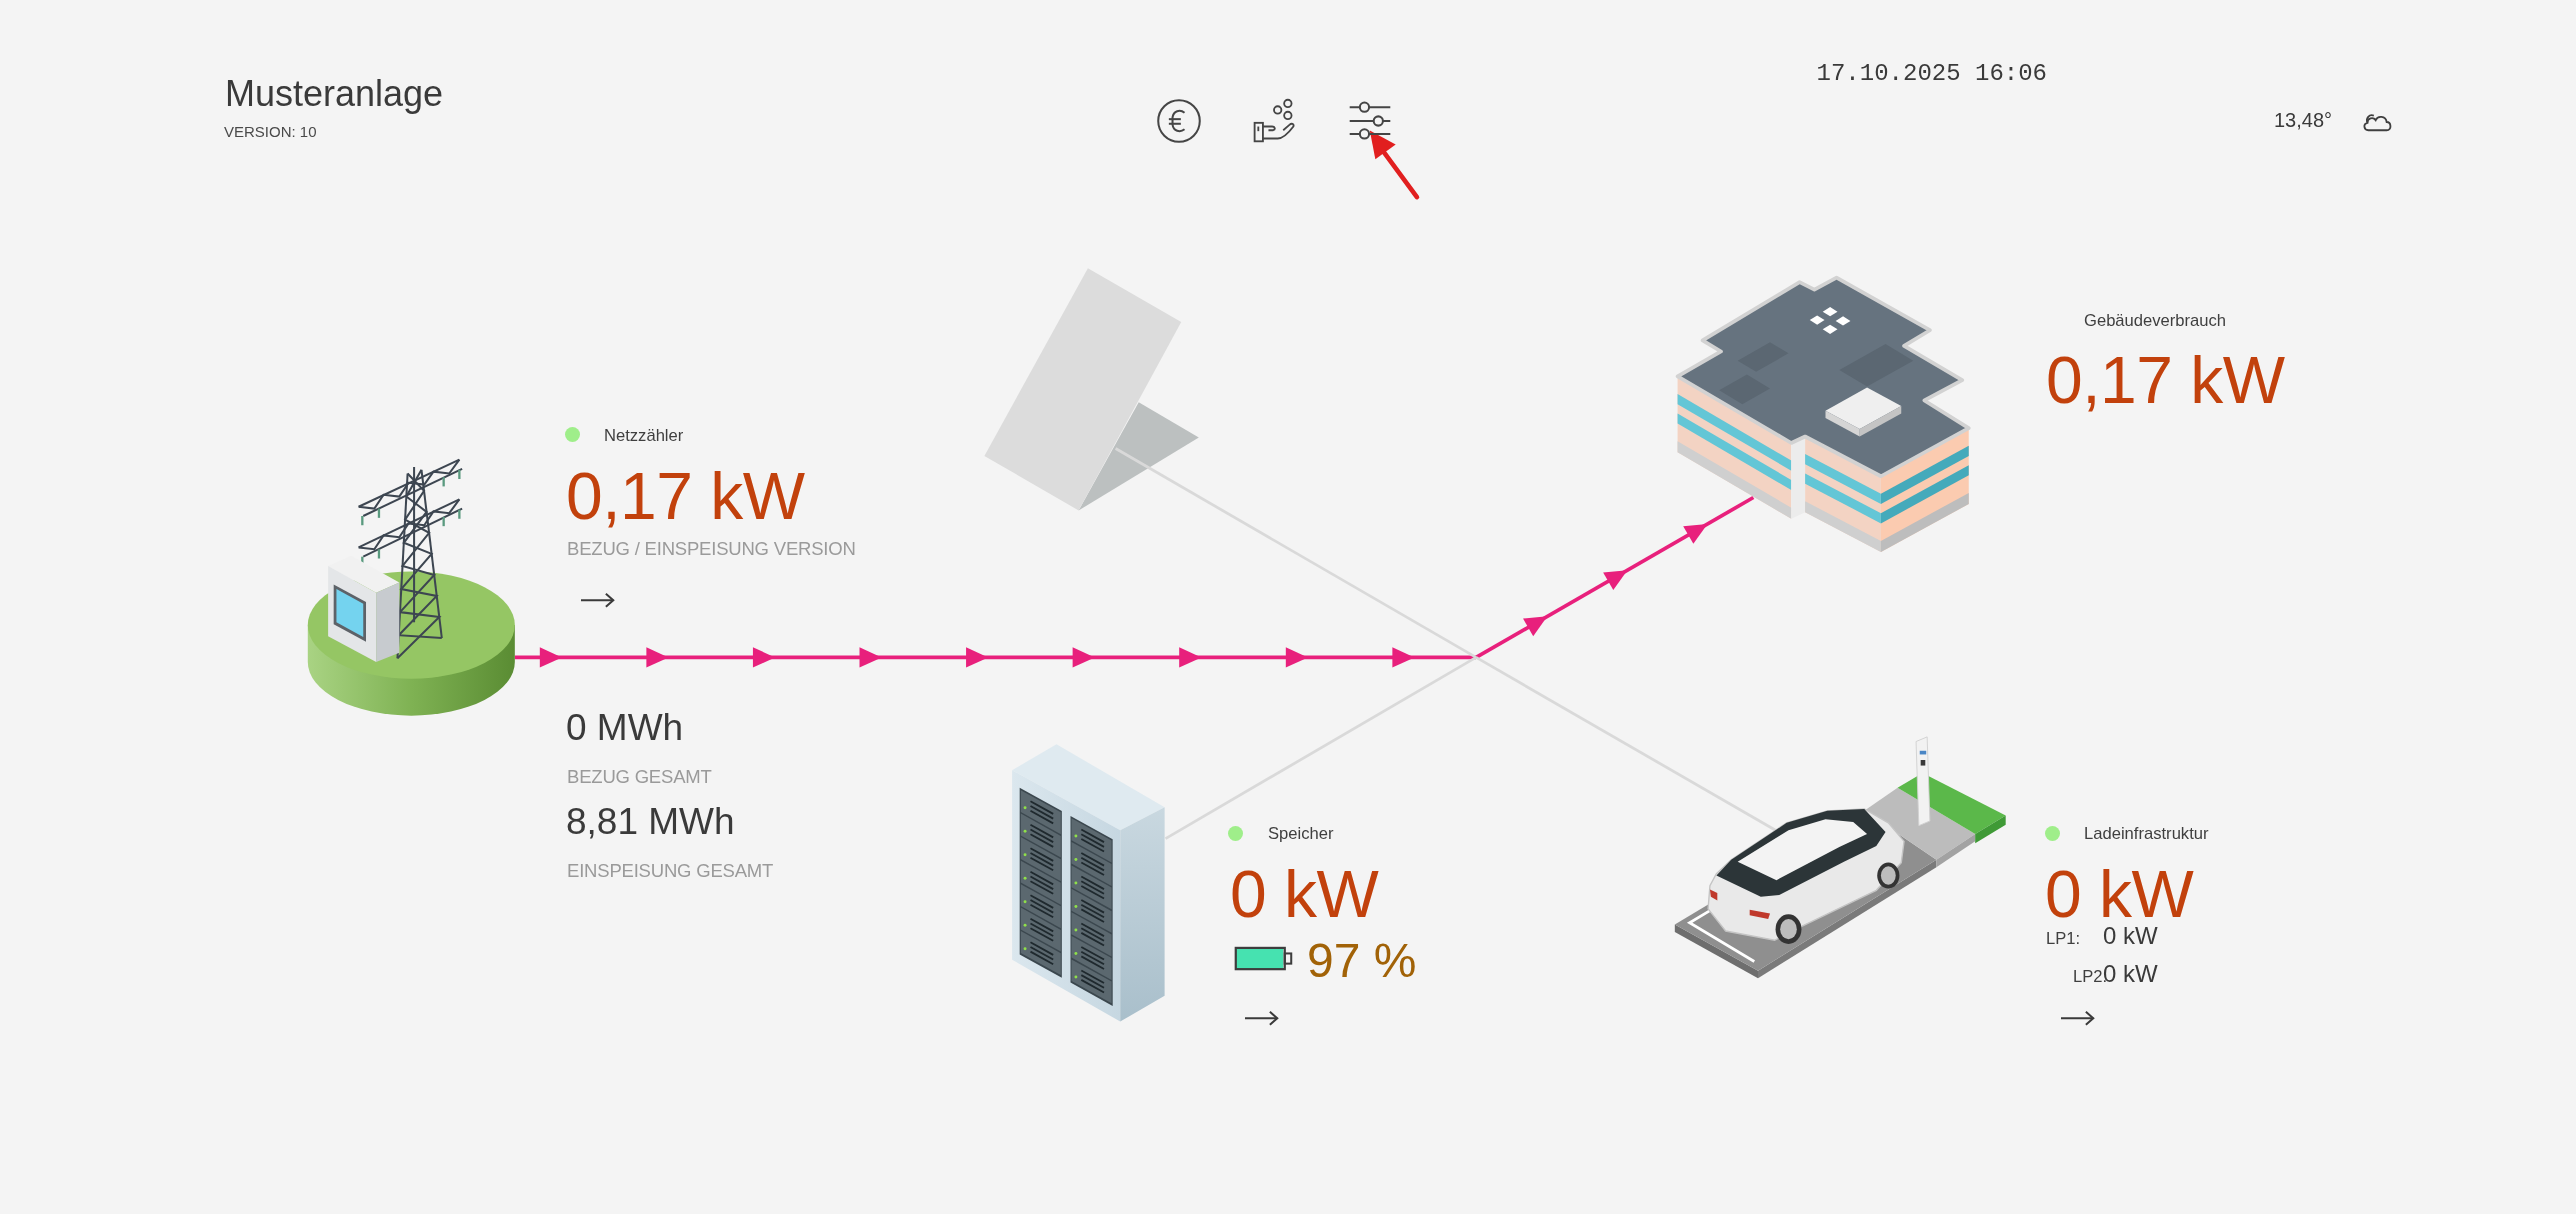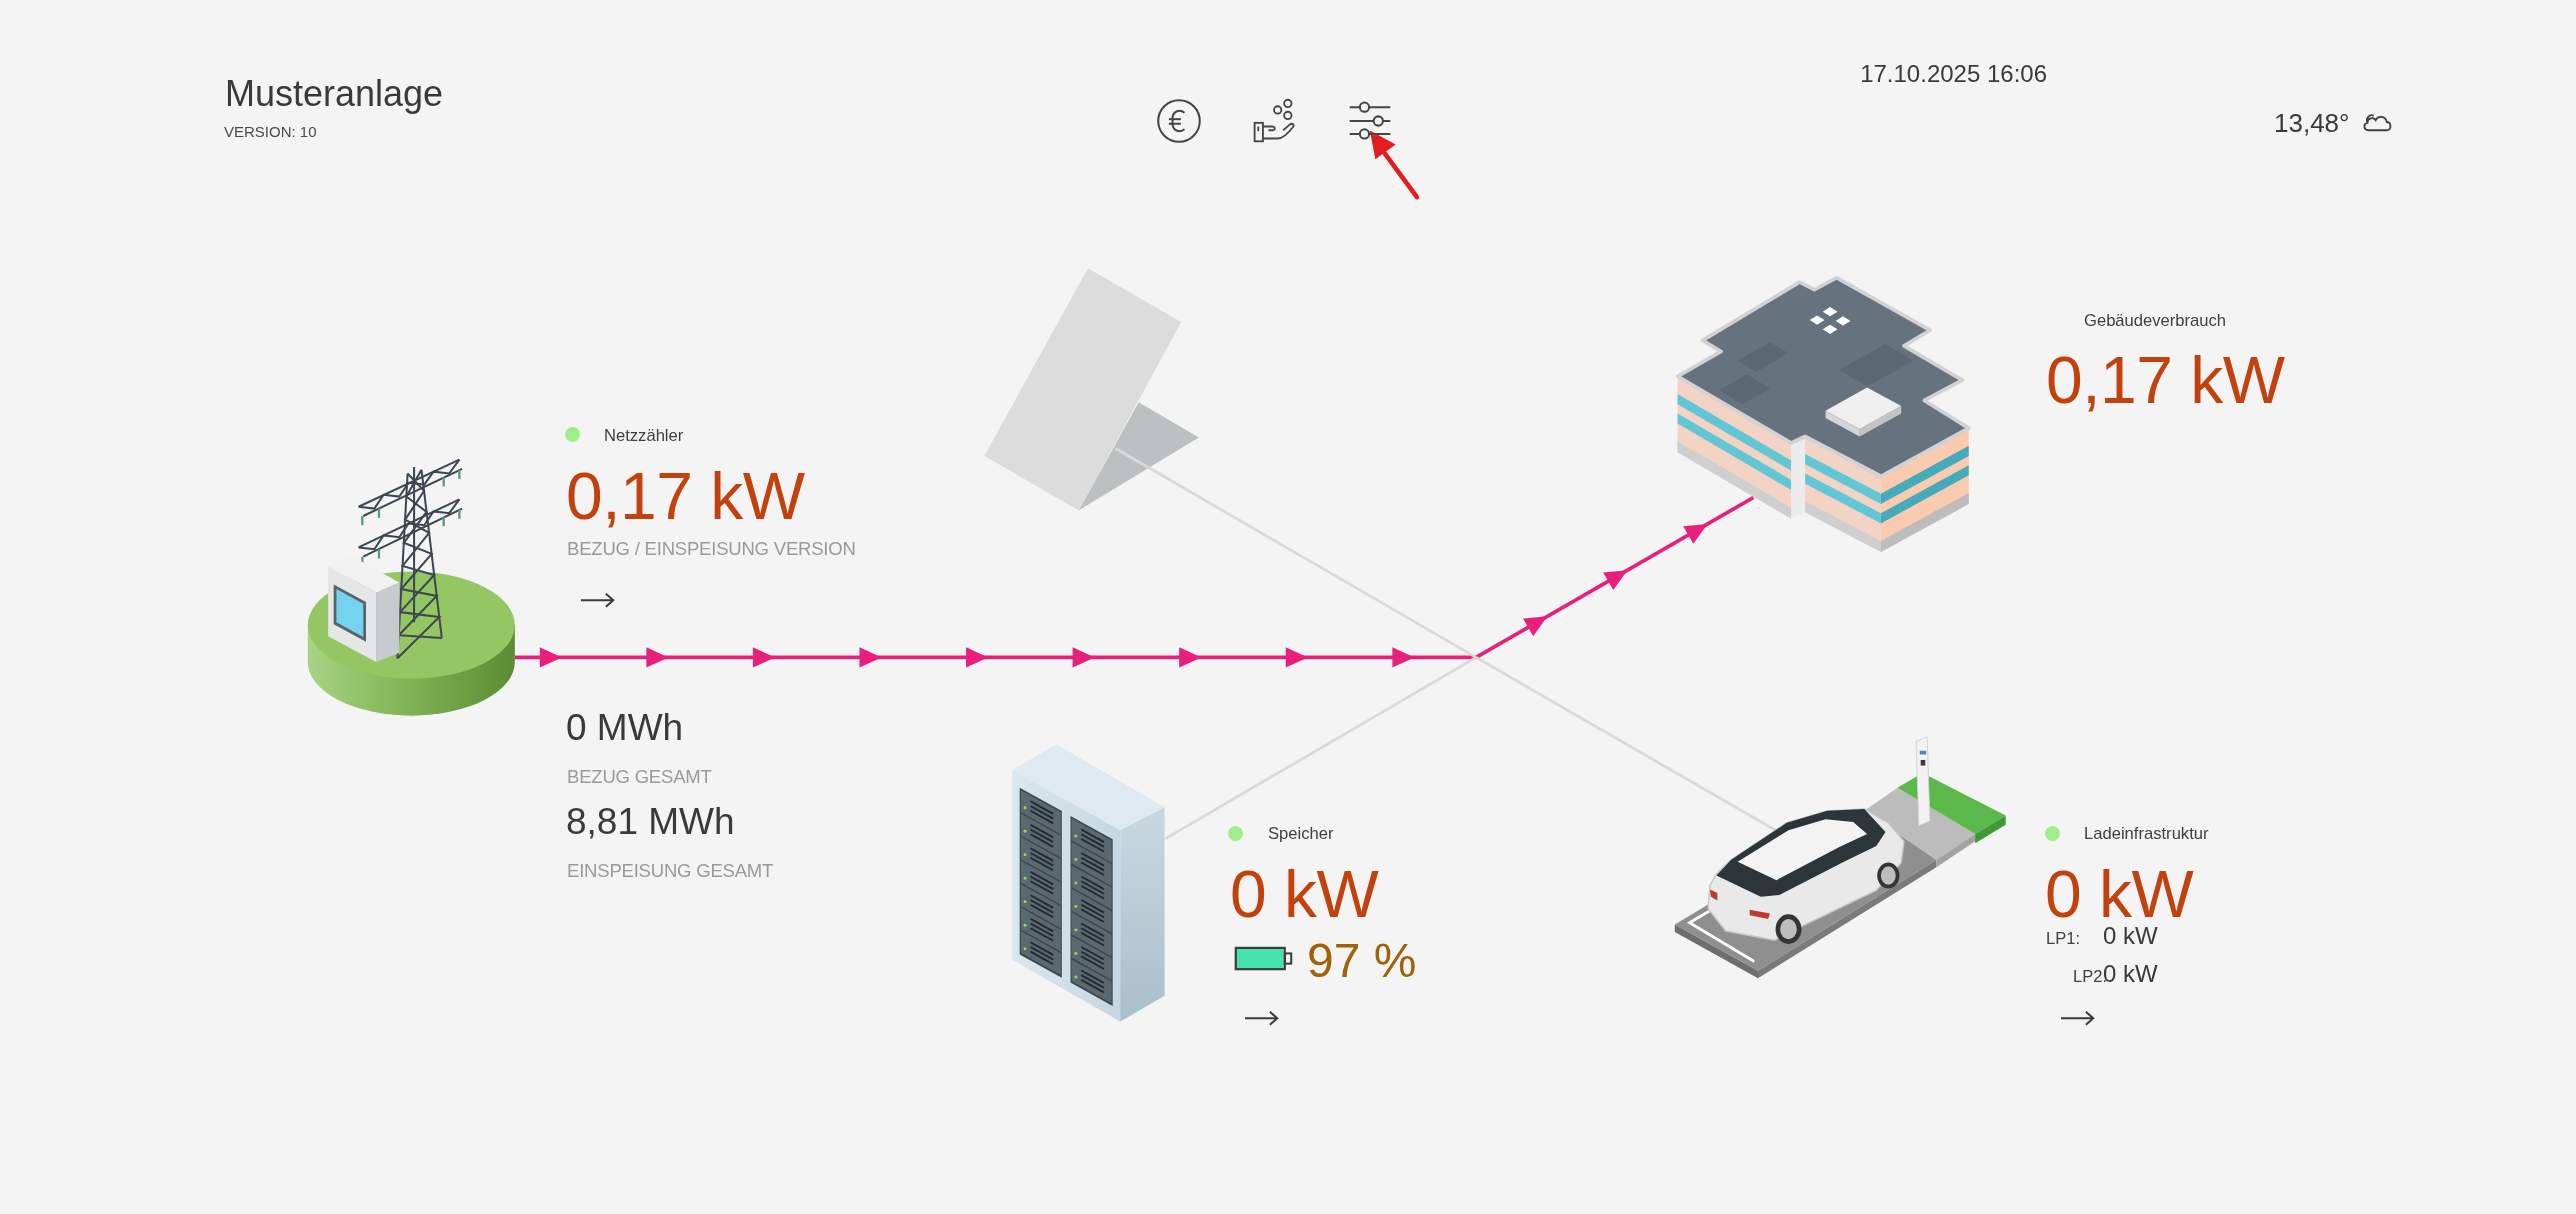--- a/index.html
+++ b/index.html
@@ -4,21 +4,21 @@
 <style>
   html, body { margin: 0; padding: 0; }
   body { width: 2576px; height: 1215px; background: #F4F4F4; overflow: hidden;
          font-family: "Liberation Sans", sans-serif; color: #3a3a3a; }
   #stage { position: relative; width: 2223px; height: 1215px; }
   #diagram { position: absolute; left: 0; top: 0; }
   .abs { position: absolute; white-space: nowrap; line-height: 1; }
   .title { font-size: 36px; color: #3a3a3a; }
   .version { font-size: 15px; color: #4a4a4a; }
   .datetime { font-size: 24px; color: #3a3a3a; text-align: right; }
-  .temp { font-size: 26px; color: #3a3a3a; }
+  .temp { font-size: 20px; color: #3a3a3a; }
   .node-label { font-size: 16.6px; color: #3f3f3f; }
   .big-value { font-size: 66px; color: #c2410c; letter-spacing: -0.5px; }
   .mid-value { font-size: 37px; color: #3a3a3a; }
   .caption { font-size: 18.5px; color: #9a9a9a; letter-spacing: -0.2px; }
   .soc { font-size: 48px; color: #a16207; }
   .lp-label { font-size: 16.6px; color: #3f3f3f; }
   .lp-value { font-size: 24px; color: #3a3a3a; }
   .dot { position: absolute; width: 15px; height: 15px; border-radius: 50%; }
   .icon-btn { position: absolute; width: 48px; height: 48px; cursor: pointer; }
   .go-arrow { position: absolute; width: 37px; height: 16.6px; cursor: pointer; }
@@ -240,21 +240,21 @@
     </g>
 
     <g id="annotation">
       <line x1="1533" y1="213" x2="1494" y2="160" stroke-width="5" stroke-linecap="round" stroke="#E11F1F"></line>
       <polygon points="1482,141 1510,156 1488,172" fill="#E11F1F"></polygon>
     </g>
   </svg>
 
   <div class="abs title" style="left:225px; top:76px;">Musteranlage</div>
   <div class="abs version" style="left:224px; top:124px;">VERSION: 10</div>
-  <div class="abs datetime" style="right:176px; top:62px;">17.10.2025 16:06</div>
+  <div class="abs datetime" style="right:176px; top:62px;font-family:Liberation Mono, monospace;">17.10.2025 16:06</div>
   <div class="abs temp" style="left:2274px; top:110px;">13,48°</div>
   <svg class="abs" style="left:2361px; top:110px;" width="33" height="24" viewBox="0 0 36 26">
     <path d="M8,22 C3,22 2,15 7,14 C7,9 13,7 16,11 C18,6 27,6 28,13 C33,13 34,22 28,22 Z" fill="none" stroke="#3f3f3f" stroke-width="2"></path>
     <path d="M7,14 C5,9 9,4 14,6" fill="none" stroke="#3f3f3f" stroke-width="2"></path>
   </svg>
 
   <div class="icon-btn" style="left:1155px; top:97px;">
     <svg width="48" height="48" viewBox="0 0 52 52">
       <circle cx="26" cy="26" r="22.5" fill="none" stroke="#454545" stroke-width="2.2"></circle>
       <path d="M32,17 C27,13 20,15 19,22 L19,30 C20,37 27,39 32,35" fill="none" stroke="#454545" stroke-width="2.2"></path>

